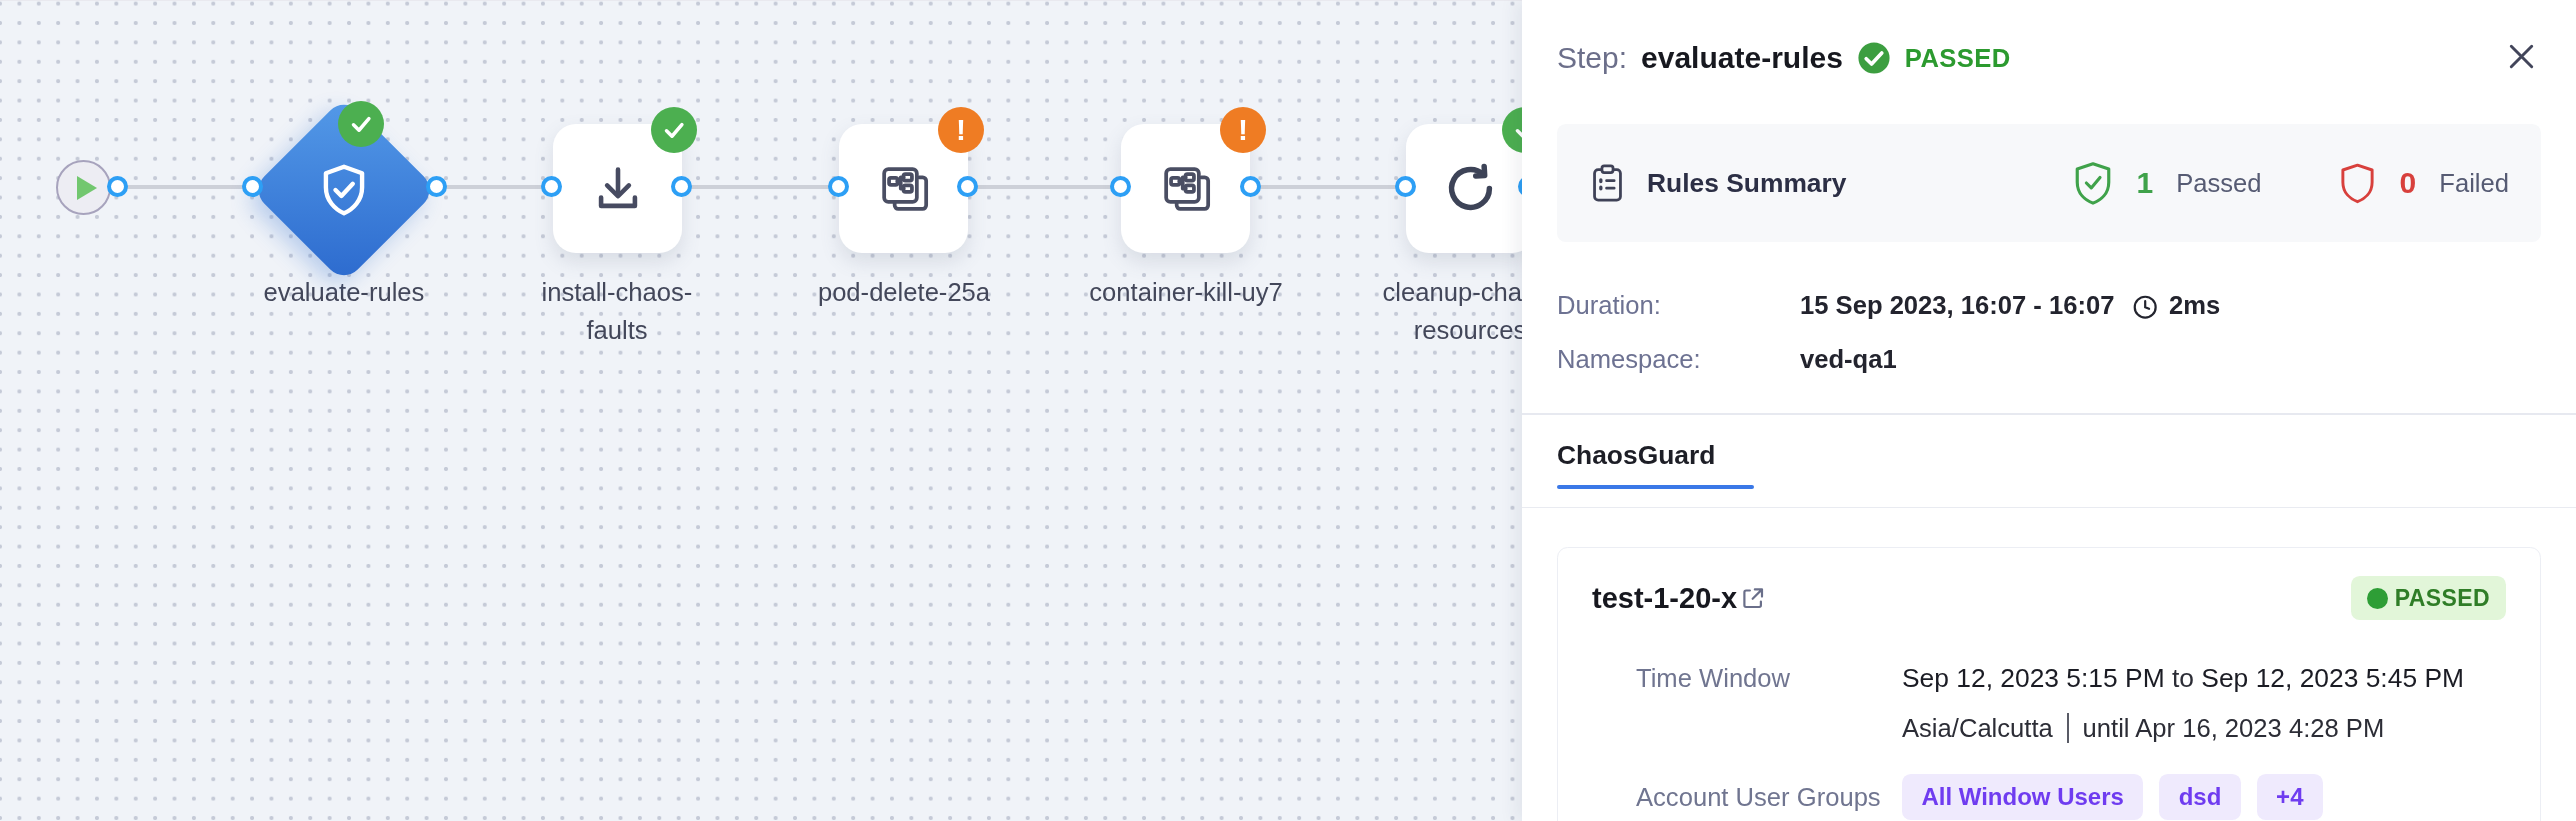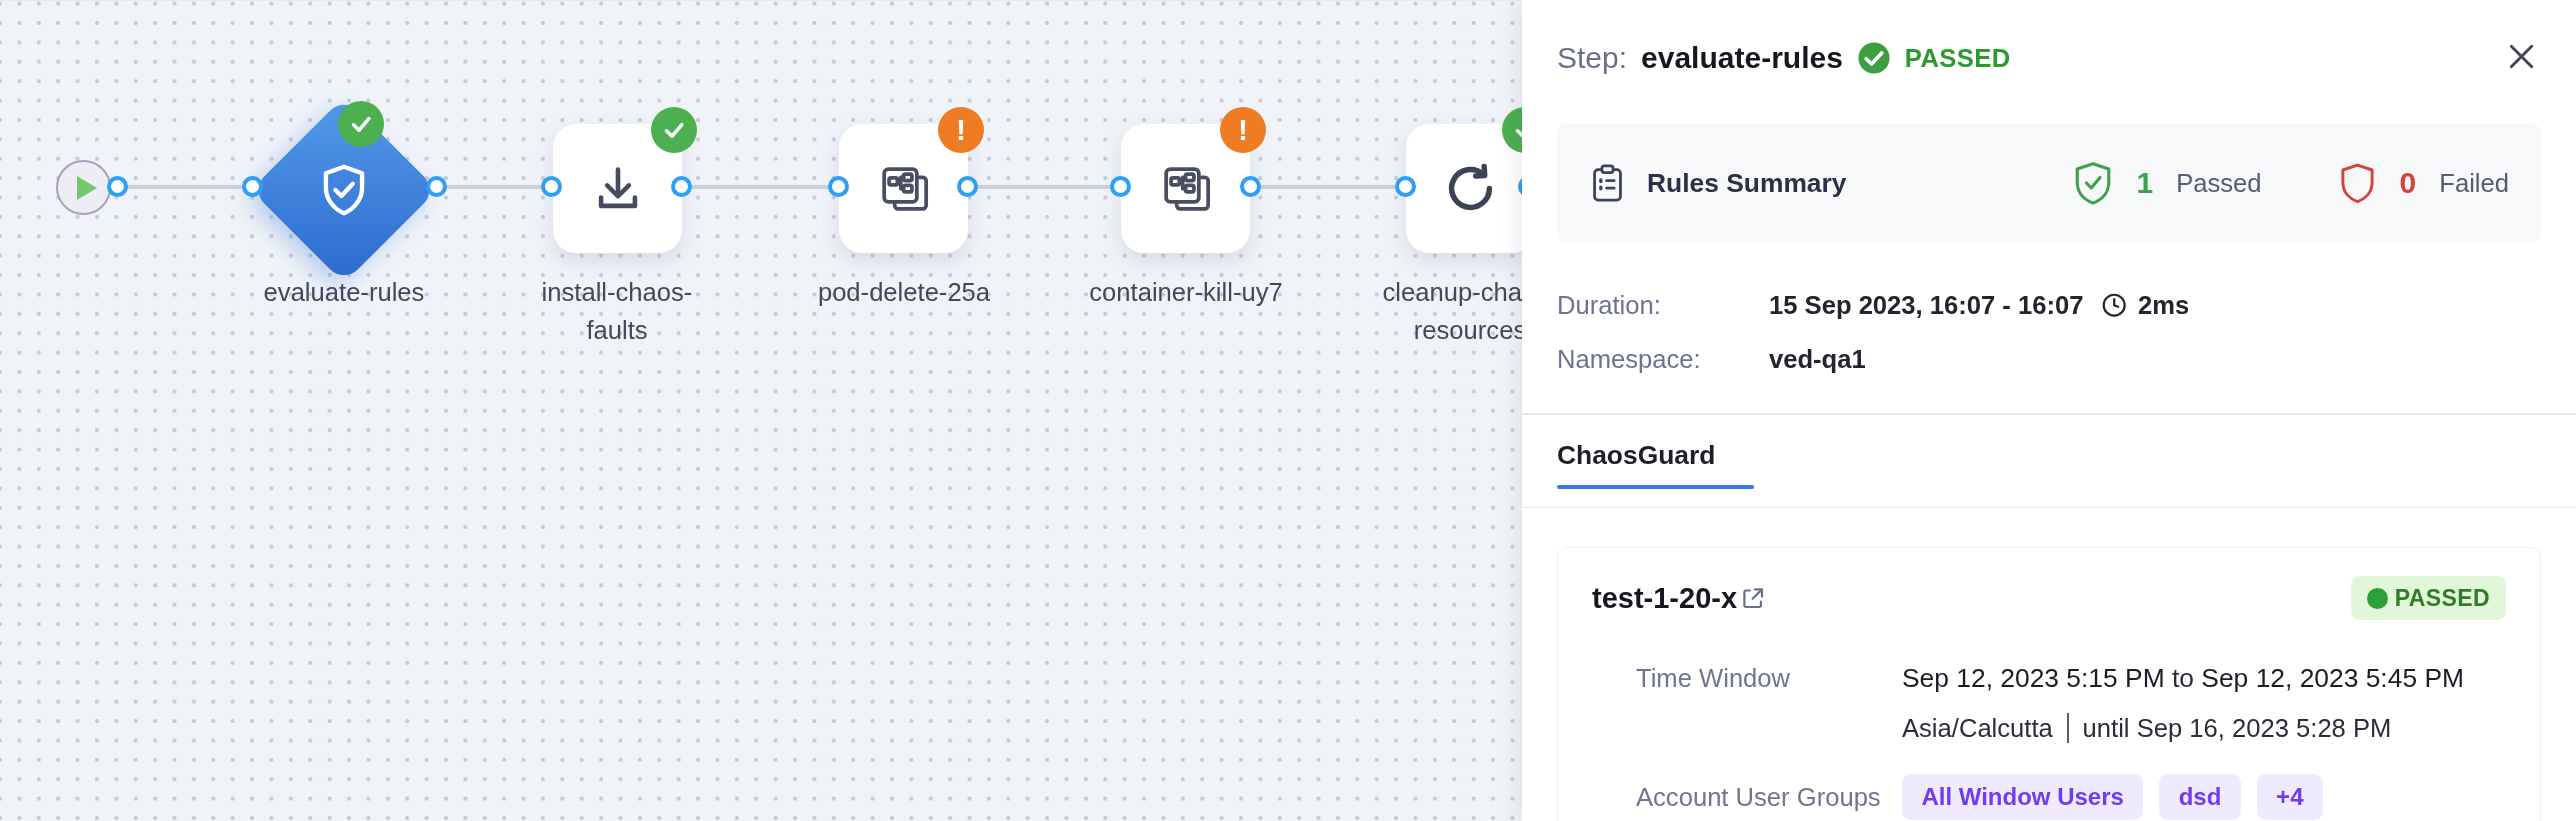--- a/index.html
+++ b/index.html
@@ -69,25 +69,25 @@
     margin-top:49px;height:118px;background:#f7f8fa;border-radius:8.8px;
     display:flex;align-items:center;justify-content:space-between;padding:0 32px;
   }
   .rules-left{display:flex;align-items:center;gap:21px;}
   .rules-title{font-size:26.4px;font-weight:600;color:#2c2f45;}
   .rules-right{display:flex;align-items:center;gap:23px;}
   .count-num{font-size:30px;font-weight:bold;}
   .count-num.g{color:#3fa24a;} .count-num.r{color:#d8403c;}
   .count-lbl{font-size:25.6px;color:#565b73;margin-right:53px;}
   .count-lbl.last{margin-right:0;}
-  .meta-row{display:grid;grid-template-columns:212px 1fr;align-items:center;}
+  .meta-row{display:grid;grid-template-columns:212px 1fr;align-items:center;gap:31px;}
   .meta-row.first{margin-top:49px;}
   .meta-row.second{margin-top:25px;}
   .meta-label{font-size:25.6px;color:#6d7292;}
-  .meta-value{font-size:25.6px;font-weight:600;color:#23242e;display:flex;align-items:center;gap:10.6px;}
+  .meta-value{font-size:25.6px;font-weight:600;color:#23242e;display:flex;align-items:flex-end;gap:10.6px;}
   .divider{margin:39px -35px 0;height:1.8px;background:#e7e9f0;}
   .tabs{position:relative;margin:0 -35px;padding:0 35px;border-bottom:1.8px solid #e9ebf1;}
   .tab{display:inline-block;padding:25px 0 17.6px;cursor:pointer;}
   .tab-label{font-size:26.4px;font-weight:bold;color:#1d1e26;}
   .tab-underline{height:4.4px;width:197px;background:#3a78e7;border-radius:2.6px;margin-top:14px;}
   .guard-card{
     margin-top:39px;border:1.8px solid #eceef4;border-radius:10.6px;background:#ffffff;
     padding:28px 34px 32px;box-sizing:border-box;
   }
   .gc-head{display:flex;align-items:center;justify-content:space-between;}
@@ -316,21 +316,21 @@
       <div class="gc-label">Time Window</div>
       <div>
         <div class="gc-val-line1">
           <span class="b">Sep 12, 2023 5:15 PM</span>
           <span class="to">to</span>
           <span class="b">Sep 12, 2023 5:45 PM</span>
         </div>
         <div class="gc-val-line2">
           <span>Asia/Calcutta</span>
           <span class="tz-bar"></span>
-          <span>until Sep 16, 2023 5:28 PM</span>
+          <span>until Apr 16, 2023 4:28 PM</span>
         </div>
       </div>
     </div>
 
     <div class="gc-row tg">
       <div class="gc-label">Account User Groups</div>
       <div class="pills">
         <span class="pill">All Window Users</span>
         <span class="pill">dsd</span>
         <span class="pill">+4</span>

